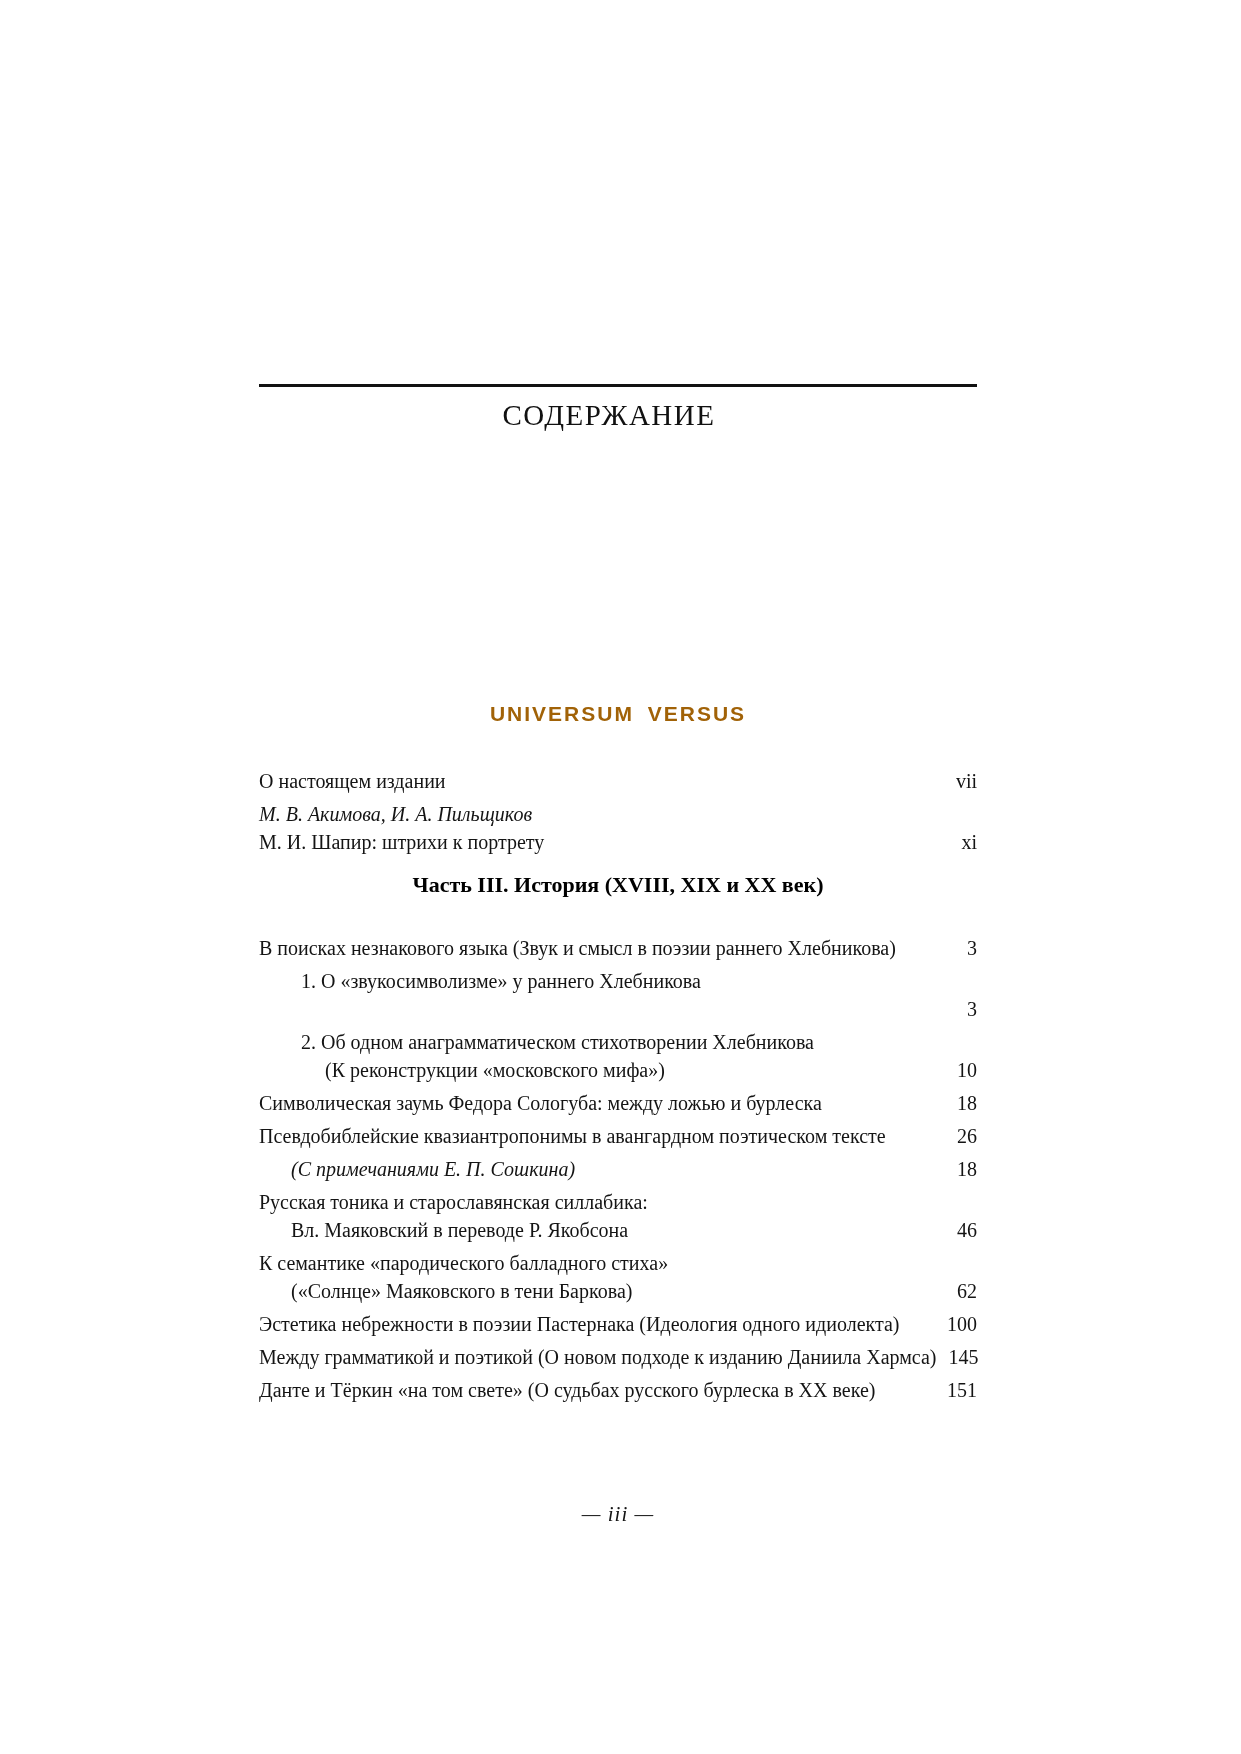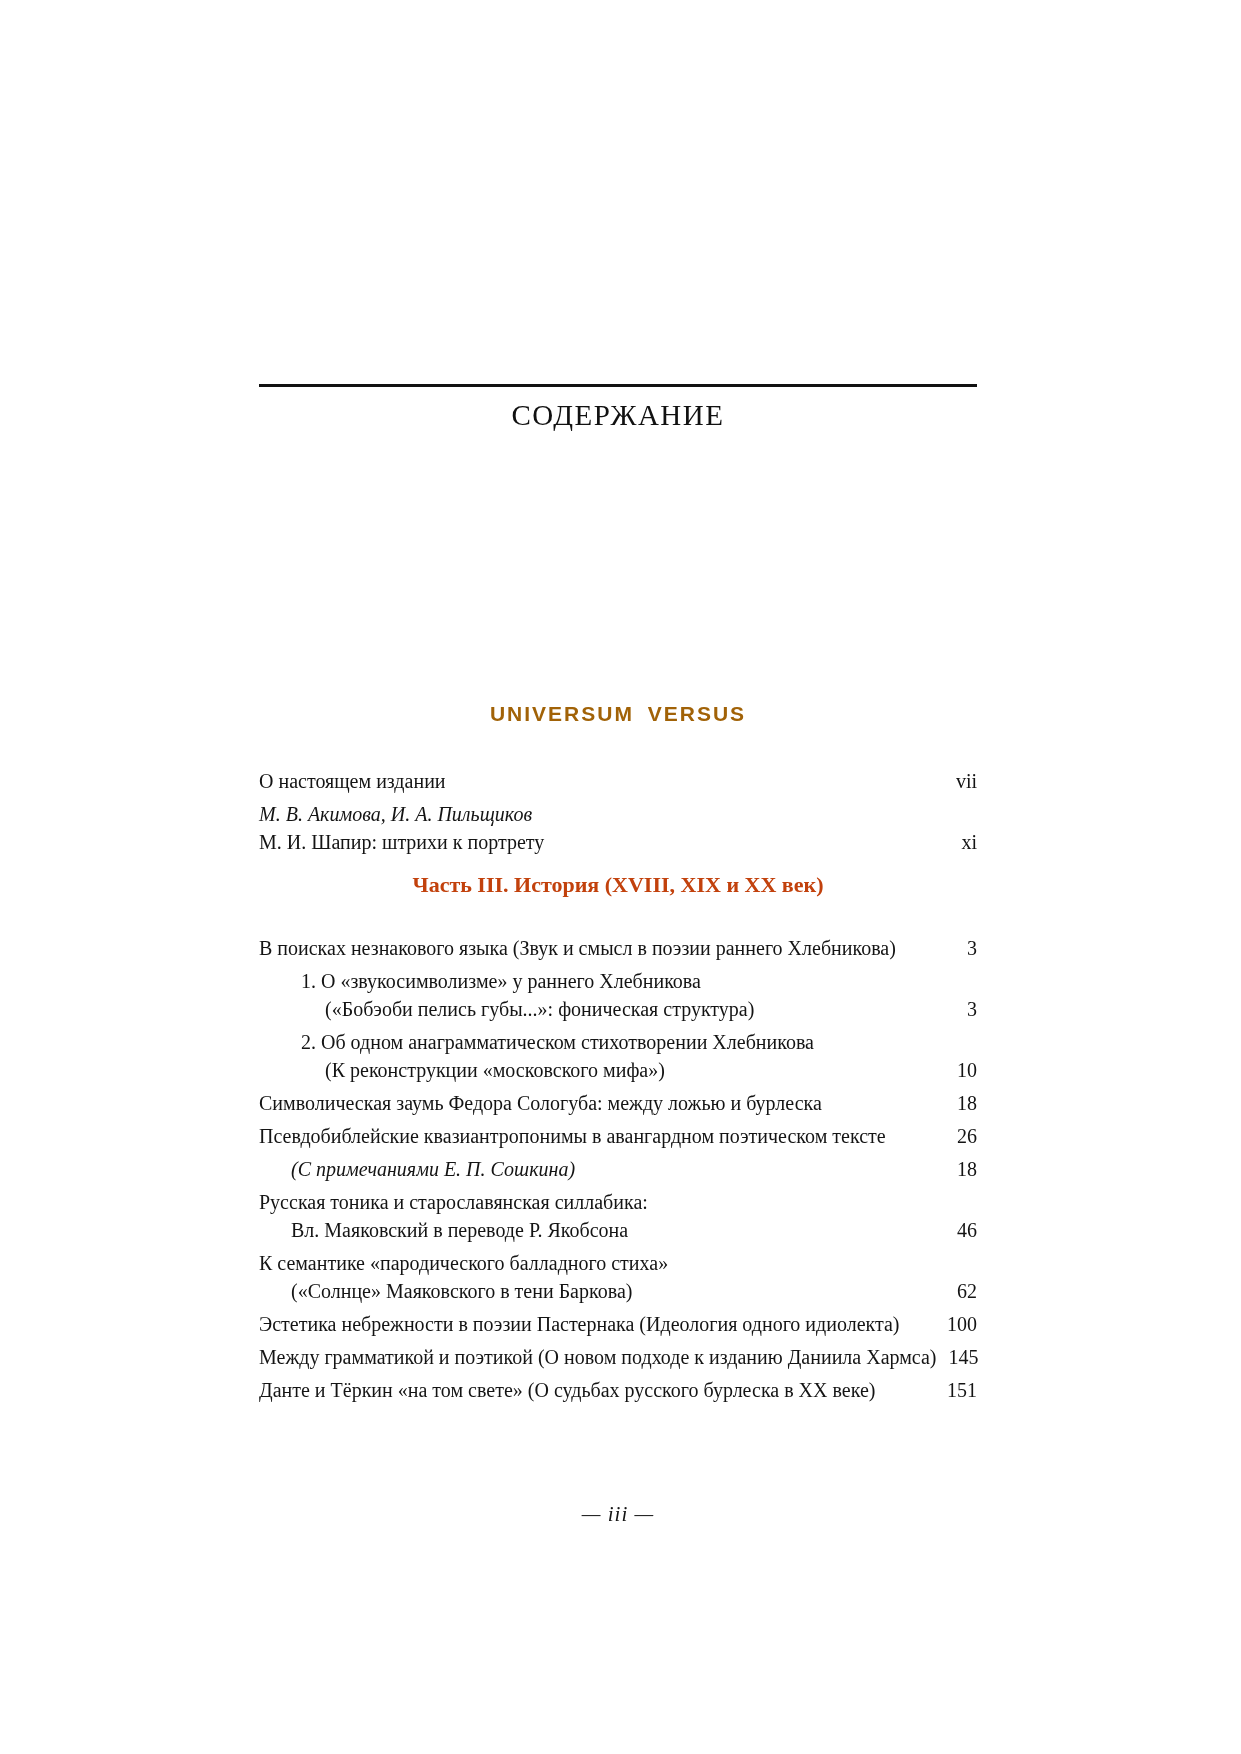--- a/index.html
+++ b/index.html
@@ -12,37 +12,37 @@
     font-family:"Liberation Serif","DejaVu Serif",serif;
     overflow:hidden;
   }
   .content-col { position:absolute; left:259px; width:718px; }
 
   .top-rule {
     position:absolute; left:259px; top:384px;
     width:718px; height:3px; background:#111;
   }
   .contents-title {
-    position:absolute; left:259px; top:399px; width:718px;
+    position:absolute; left:250px; top:399px; width:718px;
     text-align:center;
     font-size:29px; letter-spacing:1.5px; font-weight:normal;
     color:#111;
   }
   .series-heading {
     position:absolute; left:259px; top:702px; width:718px;
     text-align:center;
     font-family:"Liberation Sans","DejaVu Sans",sans-serif;
     font-size:21px; font-weight:600; letter-spacing:2px; word-spacing:6px;
     color:#a16207;
   }
   .front-matter { top:763px; }
   .part-heading {
     position:absolute; left:259px; top:872px; width:718px;
     text-align:center;
-    font-size:22px; font-weight:bold; color:#c2410c;
+    font-size:22px; font-weight:bold; color:#000000;
   }
   .toc-list { top:930px; }
 
   .entry { margin:4px 0 5px 0; }
   .row { display:flex; align-items:baseline; }
   .txt {
     font-size:20px; line-height:28px; white-space:nowrap; color:#141414;
   }
   .pg {
     margin-left:auto; padding-left:12px;
@@ -100,21 +100,20 @@
         <span class="txt">В поисках незнакового языка (Звук и смысл в поэзии раннего Хлебникова)</span>
         <span class="pg">3</span>
       </div>
     </div>
 
     <div class="entry">
       <div class="row">
         <span class="txt ind-num">1. О «звукосимволизме» у раннего Хлебникова</span>
       </div>
       <div class="row">
-        <span class="txt ind-num2">(«Бобэоби пелись губы...»: фоническая структура)</span>
         <span class="pg">3</span>
       </div>
     </div>
 
     <div class="entry">
       <div class="row">
         <span class="txt ind-num">2. Об одном анаграмматическом стихотворении Хлебникова</span>
       </div>
       <div class="row">
         <span class="txt ind-num2">(К реконструкции «московского мифа»)</span>

